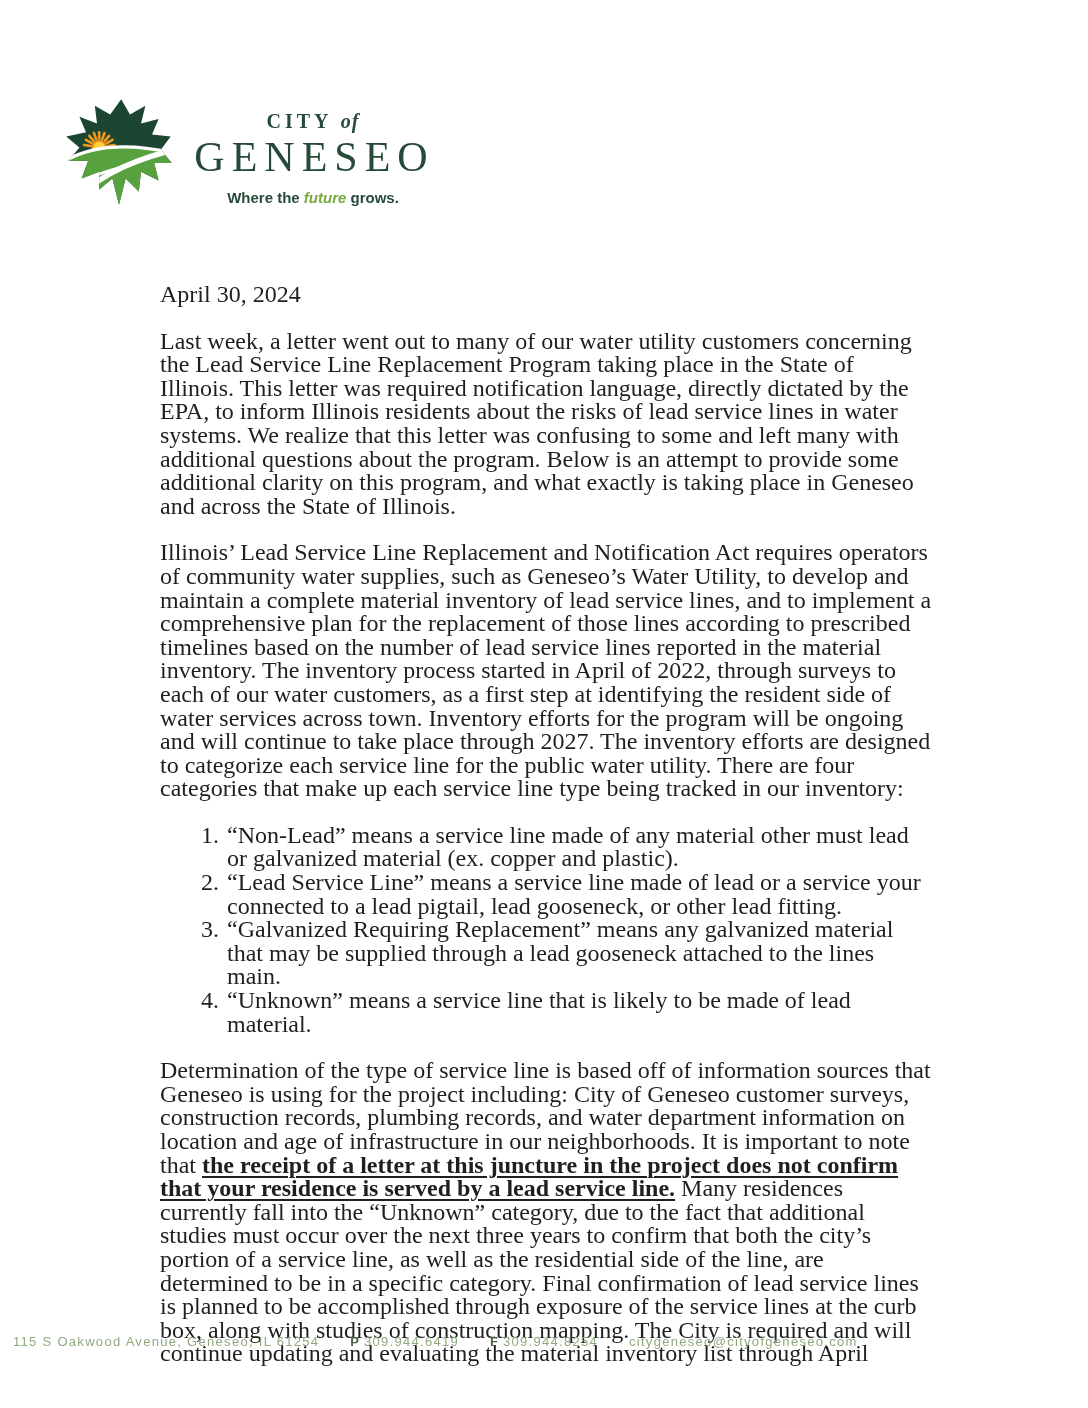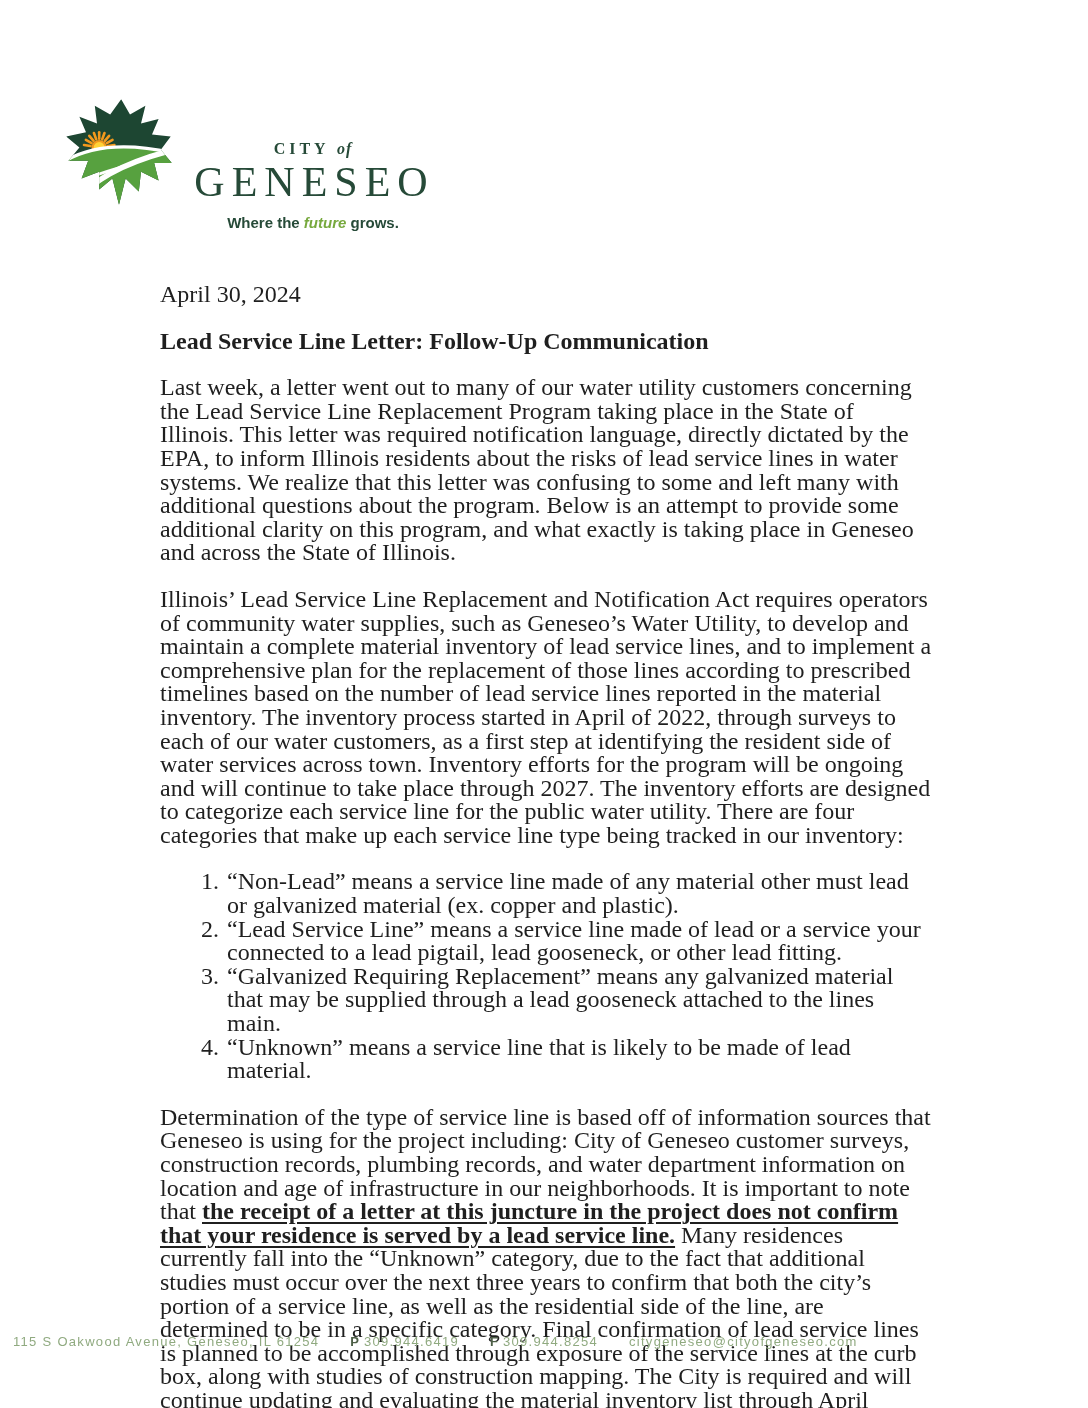--- a/index.html
+++ b/index.html
@@ -29,21 +29,21 @@
     position:absolute;left:64px;top:94px;
     display:flex;align-items:flex-start;
   }
   .leaf-wrap{width:110px;height:116px;flex:0 0 auto;}
   .logo-text{
     width:262px;margin-left:8px;margin-top:16px;text-align:center;
   }
   .city-of{
     font-family:"Liberation Serif", serif;
     color:var(--dark-green);
-    font-size:16px;letter-spacing:4px;font-weight:600;margin-top:30px;
+    font-size:20px;letter-spacing:4px;font-weight:600;
   }
   .city-of .of{font-style:italic;text-transform:none;letter-spacing:1px;}
   .logo-name{
     font-family:"Liberation Serif", serif;
     color:var(--dark-green);
     font-size:42px;line-height:1.05;
     letter-spacing:7px;font-weight:500;
     margin-top:2px;margin-left:3px;
   }
   .tagline{
@@ -127,21 +127,20 @@
     </div>
     <div class="logo-text">
       <div class="city-of"><span>CITY</span> <span class="of">of</span></div>
       <div class="logo-name">GENESEO</div>
       <div class="tagline"><span>Where the </span><span class="future">future</span><span> grows.</span></div>
     </div>
   </div>
 
   <div class="letter">
     <p class="date-line">April 30, 2024</p>
-    <p class="subject-line">Lead Service Line Letter: Follow-Up Communication</p>
     <p>Last week, a letter went out to many of our water utility customers concerning the Lead Service Line Replacement Program taking place in the State of Illinois. This letter was required notification language, directly dictated by the EPA, to inform Illinois residents about the risks of lead service lines in water systems. We realize that this letter was confusing to some and left many with additional questions about the program. Below is an attempt to provide some additional clarity on this program, and what exactly is taking place in Geneseo and across the State of Illinois.</p>
     <p>Illinois’ Lead Service Line Replacement and Notification Act requires operators of community water supplies, such as Geneseo’s Water Utility, to develop and maintain a complete material inventory of lead service lines, and to implement a comprehensive plan for the replacement of those lines according to prescribed timelines based on the number of lead service lines reported in the material inventory. The inventory process started in April of 2022, through surveys to each of our water customers, as a first step at identifying the resident side of water services across town. Inventory efforts for the program will be ongoing and will continue to take place through 2027. The inventory efforts are designed to categorize each service line for the public water utility.  There are four categories that make up each service line type being tracked in our inventory:</p>
     <ol>
       <li>“Non-Lead” means a service line made of any material other must lead or galvanized material (ex. copper and plastic).</li>
       <li>“Lead Service Line” means a service line made of lead or a service your connected to a lead pigtail, lead gooseneck, or other lead fitting.</li>
       <li>“Galvanized Requiring Replacement” means any galvanized material that may be supplied through a lead gooseneck attached to the lines main.</li>
       <li>“Unknown” means a service line that is likely to be made of lead material.</li>
     </ol>
     <p><span>Determination of the type of service line is based off of information sources that Geneseo is using for the project including: City of Geneseo customer surveys, construction records, plumbing records, and water department information on location and age of infrastructure in our neighborhoods. It is important to note that </span><span class="emph">the receipt of a letter at this juncture in the project does not confirm that your residence is served by a lead service line.</span><span> Many residences currently fall into the “Unknown” category, due to the fact that additional studies must occur over the next three years to confirm that both the city’s portion of a service line, as well as the residential side of the line, are determined to be in a specific category. Final confirmation of lead service lines is planned to be accomplished through exposure of the service lines at the curb box, along with studies of construction mapping. The City is required and will continue updating and evaluating the material inventory list through April</span></p>
   </div>

